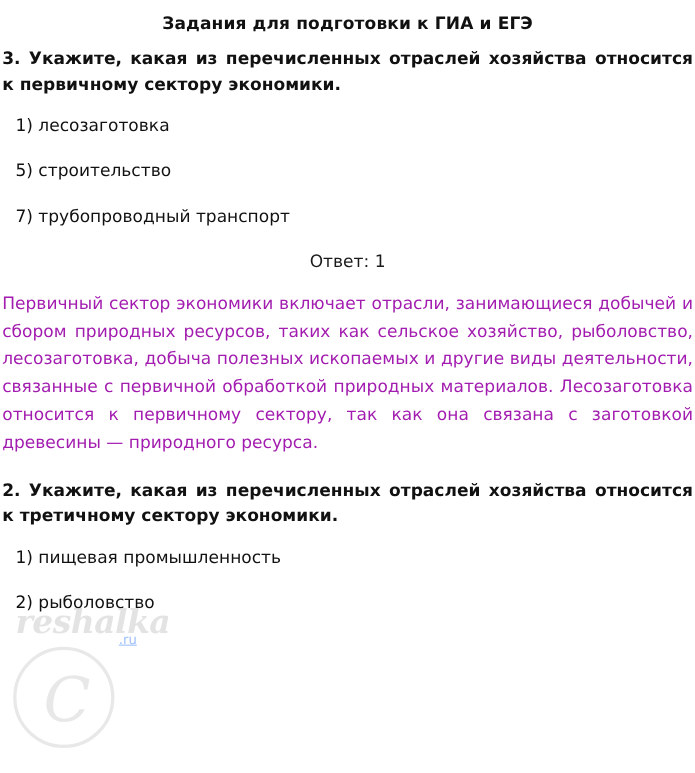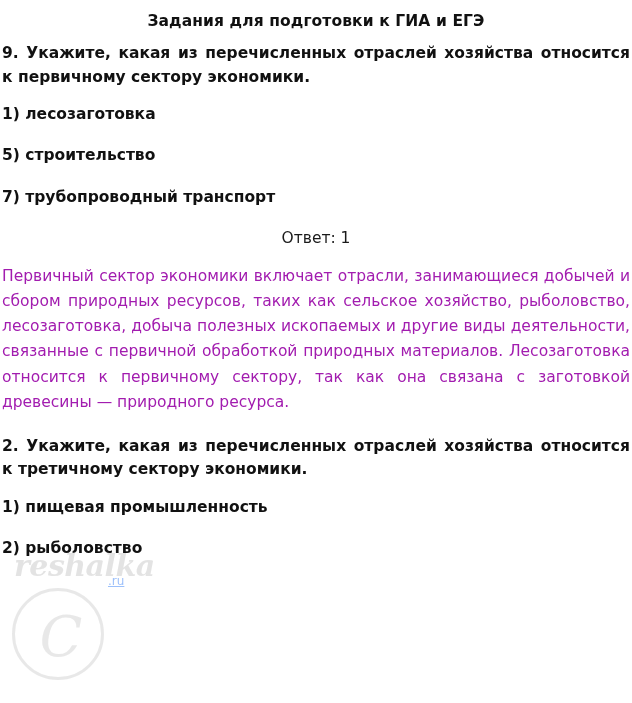--- a/index.html
+++ b/index.html
@@ -33,24 +33,24 @@
   .q-stem {
     font-weight: bold;
     font-size: 15.5px;
     line-height: 1.52;
     text-align: justify;
     text-align-last: left;
     margin: 0 0 14px 0;
     color: #111;
   }
   .opt {
-    font-weight: bold;
+    font-weight: normal;
     font-size: 15.5px;
     line-height: 1.5;
-    margin: 0 0 18px 0;
+    margin: 0 0 18px 12px;
     color: #111;
   }
   .answer {
     font-size: 15.5px;
     line-height: 1.5;
     margin: 0 0 14px 0;
     color: #1a1a1a;
     text-align: center;
   }
   .explain {
@@ -118,21 +118,21 @@
     color: #d3d3d3;
   }
 </style>
 </head>
 <body>
 
 <div class="page">
 
   <div class="doc-title">Задания для подготовки к ГИА и ЕГЭ</div>
 
-  <div class="q-stem">9. Укажите, какая из перечисленных отраслей хозяйства относится к первичному сектору экономики.</div>
+  <div class="q-stem">3. Укажите, какая из перечисленных отраслей хозяйства относится к первичному сектору экономики.</div>
 
   <div class="opt">1) лесозаготовка</div>
   <div class="opt">5) строительство</div>
   <div class="opt">7) трубопроводный транспорт</div>
 
   <div class="answer">Ответ: 1</div>
 
   <div class="explain">Первичный сектор экономики включает отрасли, занимающиеся добычей и сбором природных ресурсов, таких как сельское хозяйство, рыболовство, лесозаготовка, добыча полезных ископаемых и другие виды деятельности, связанные с первичной обработкой природных материалов. Лесозаготовка относится к первичному сектору, так как она связана с заготовкой древесины — природного ресурса.</div>
 
   <div class="q-stem">2. Укажите, какая из перечисленных отраслей хозяйства относится к третичному сектору экономики.</div>

